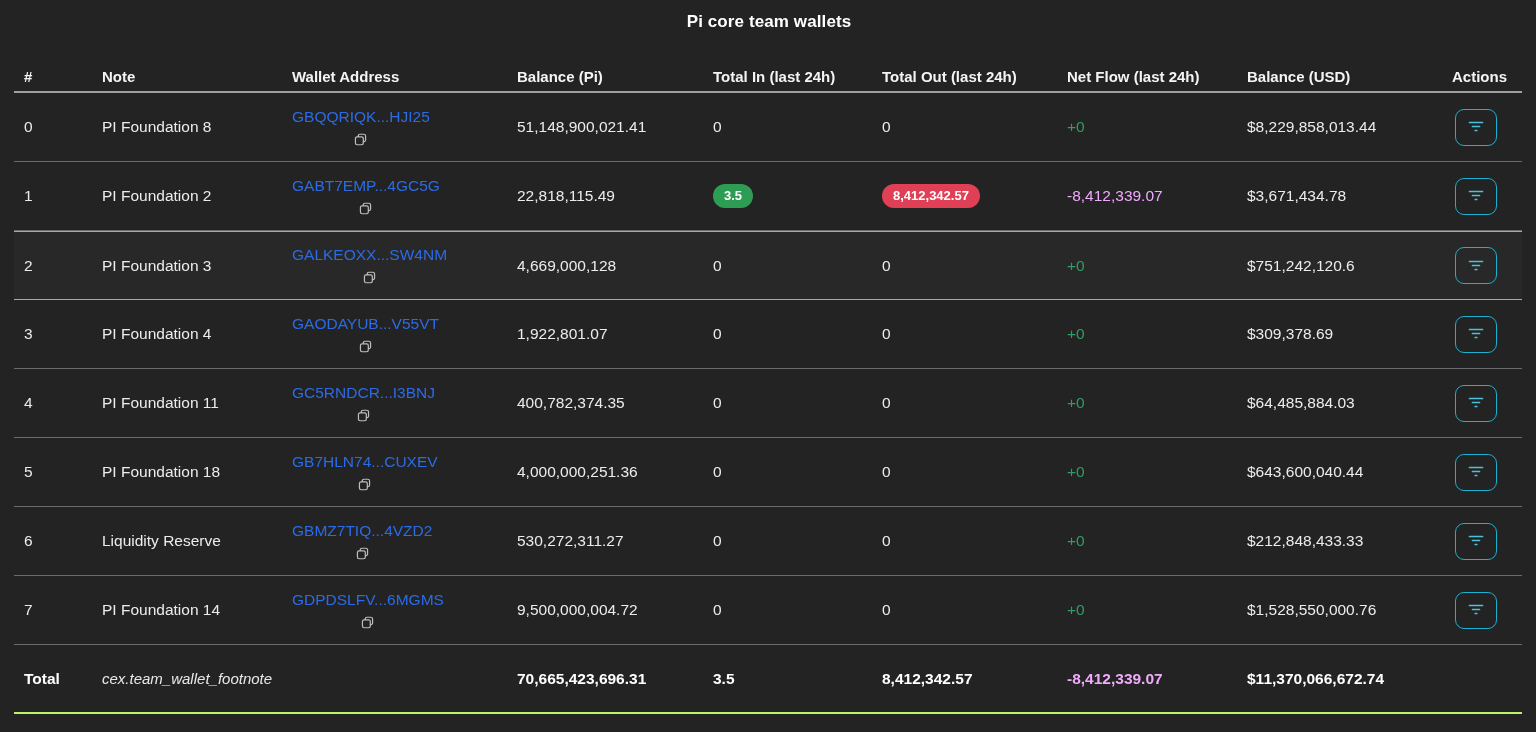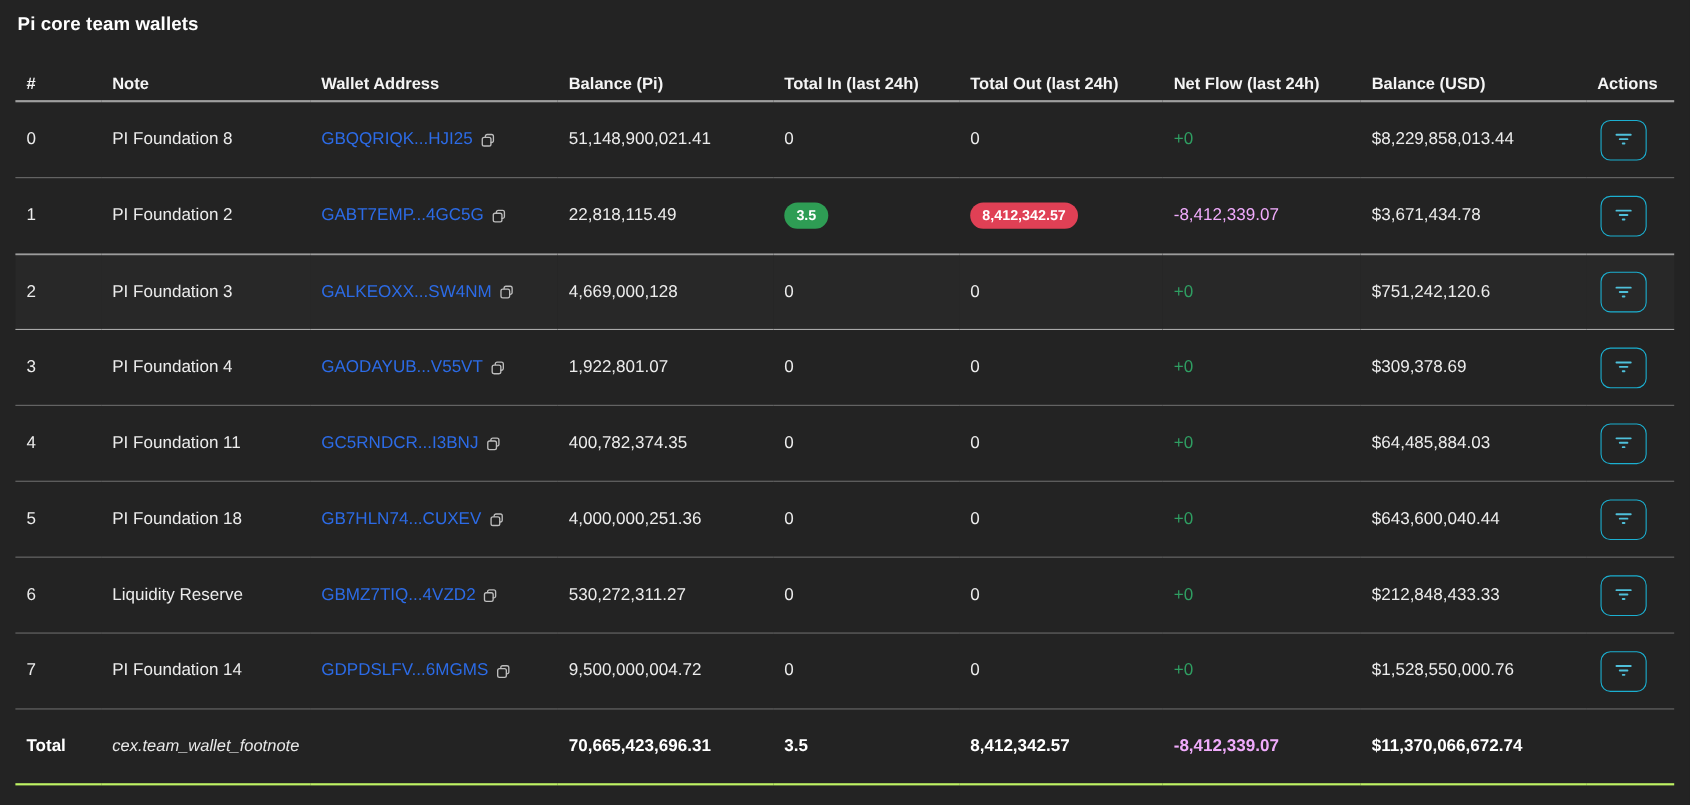--- a/index.html
+++ b/index.html
@@ -13,20 +13,21 @@
     font-family: "Liberation Sans", sans-serif;
   }
   .container { padding: 12px 14px 0 14px; }
   .page-title {
     margin: 0 0 0 2px;
     font-size: 17px;
     line-height: 20px;
     font-weight: 700;
     color: #ffffff;
     letter-spacing: .1px;
+    text-align: center;
   }
   table.wallets {
     border-collapse: separate;
     border-spacing: 0;
     table-layout: fixed;
     width: 1508px;
     margin-top: 29px;
   }
   thead th {
     text-align: left;
@@ -47,21 +48,21 @@
     color: #ececec;
     border-bottom: 1px solid #6b6b6b;
     white-space: nowrap;
     overflow: hidden;
   }
   tr.highlighted td {
     background: #282828;
     border-top: 1px solid #a9a9a9;
     border-bottom-color: #a9a9a9;
   }
-  .wallet-cell { display: inline-flex; align-items: center; gap: 6px; }
+  .wallet-cell { display: inline-flex; align-items: center; gap: 6px; flex-direction: column; }
   a.link { color: #2c6be6; text-decoration: none; font-size: 15.5px; }
   .copy-btn {
     background: none; border: none; padding: 0; margin: 0;
     display: inline-flex; align-items: center; cursor: pointer;
   }
   .copy-btn svg { stroke: #bdbdbd; fill: none; stroke-width: 1.3; }
   .badge {
     display: inline-block;
     color: #ffffff;
     font-weight: 700;

